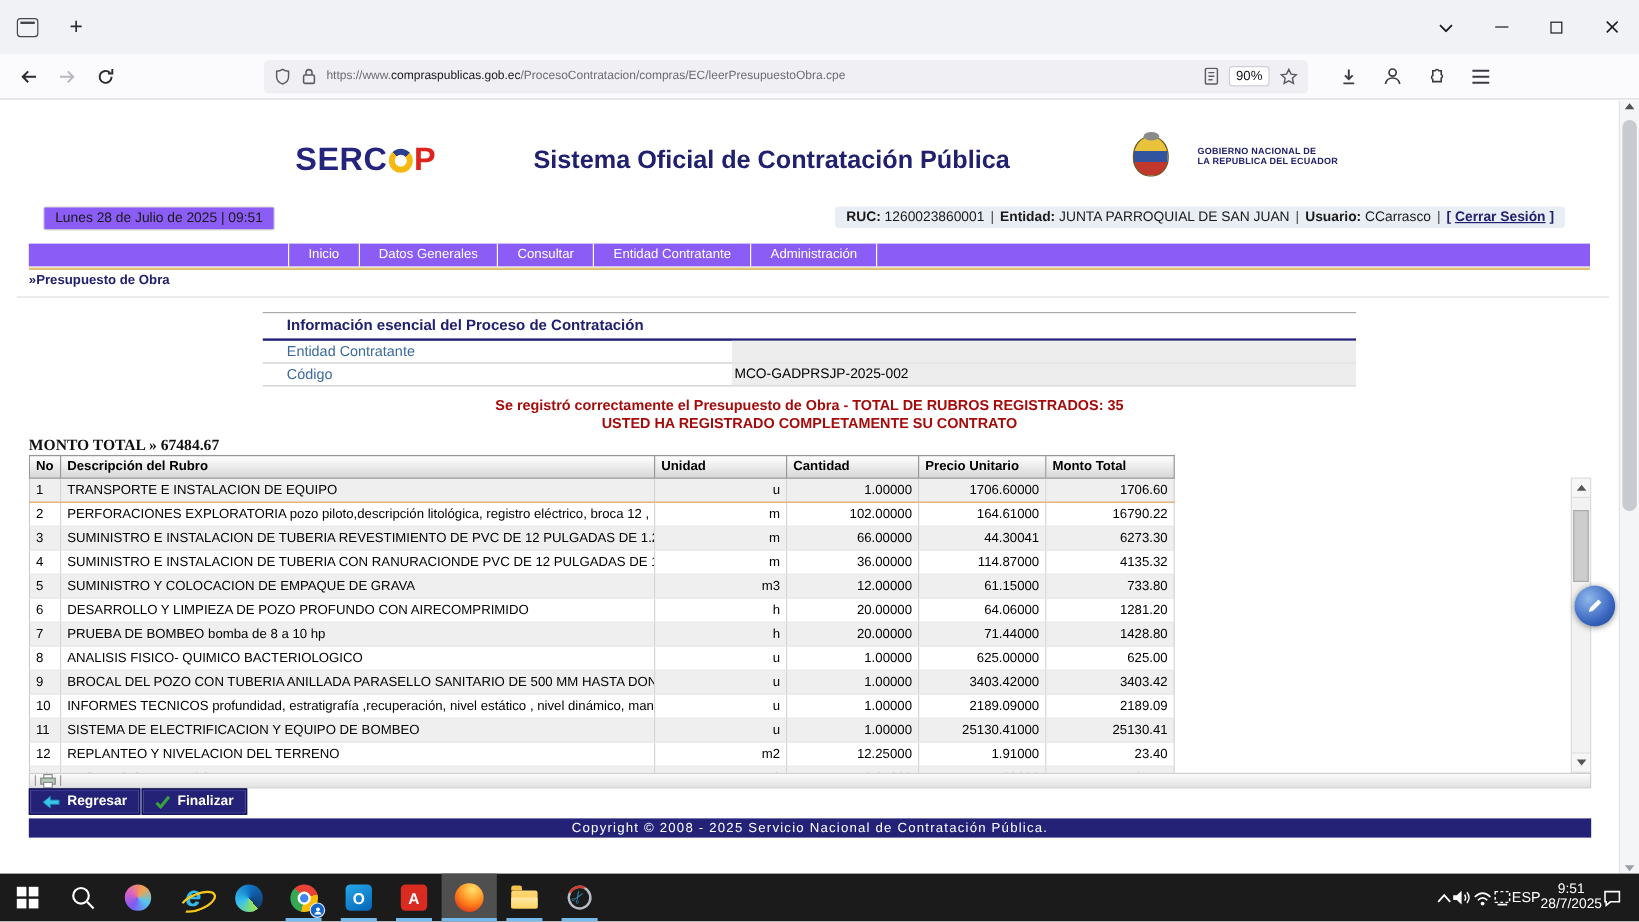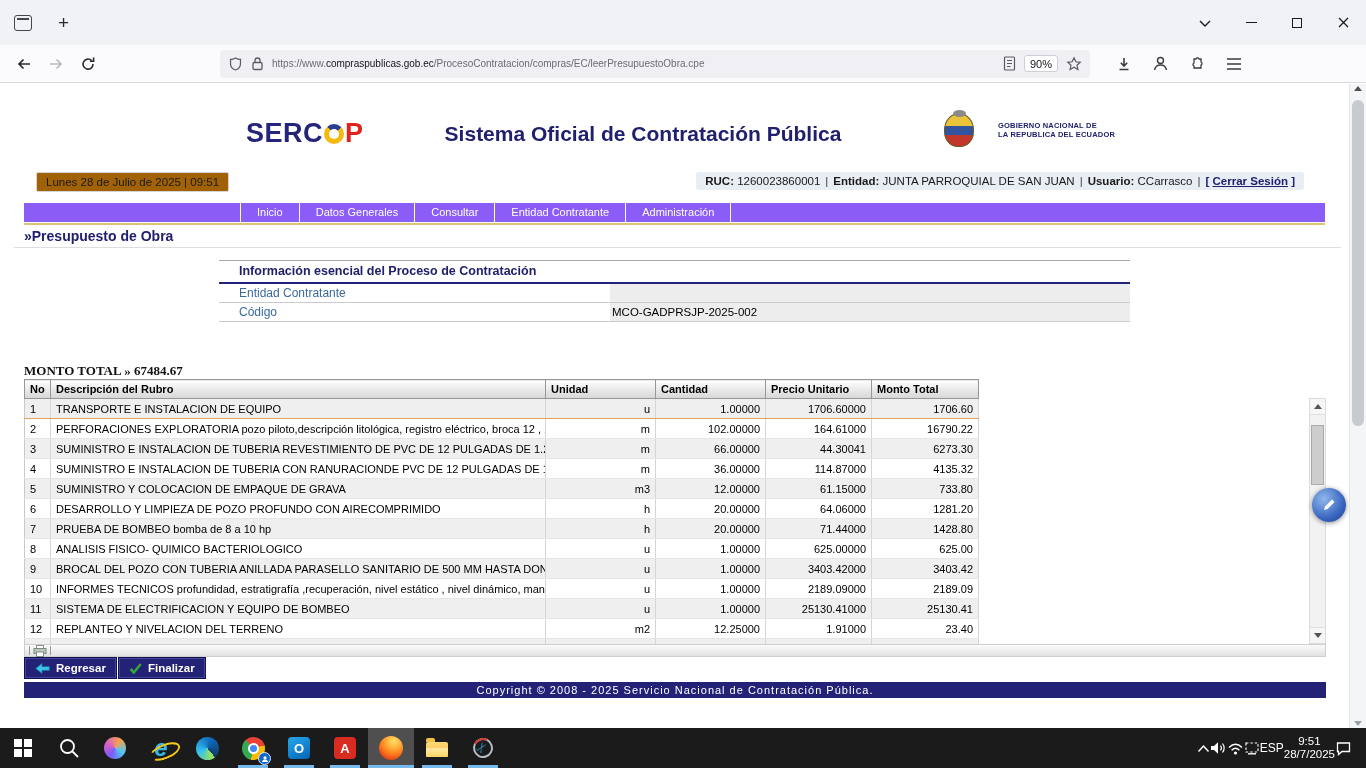--- a/index.html
+++ b/index.html
@@ -32,32 +32,32 @@
   .content { position:absolute; left:0; top:84px; width:1366px; height:644px; background:#fff; }
   .sercop-logo { position:absolute; left:246px; top:34px; font-size:27px; font-weight:bold; letter-spacing:.5px; color:#24247c; display:flex; align-items:center; }
   .sercop-o { width:20px; height:20px; border-radius:50%; background:conic-gradient(from 120deg, #f5b90f 0 55%, #2a3f8f 55% 80%, #f5b90f 80% 100%); position:relative; margin:0 1px; }
   .sercop-o::after { content:""; position:absolute; inset:5px; background:#fff; border-radius:50%; }
   .sercop-p { color:#e0231c; }
   .main-title { position:absolute; left:348px; top:38px; width:590px; text-align:center; font-size:21px; font-weight:bold; color:#20206e; }
   .gov-logo { position:absolute; left:944px; top:29px; display:flex; align-items:center; gap:24px; }
   .gov-emblem { width:30px; height:34px; border-radius:50% 50% 45% 45%; background:linear-gradient(180deg,#e9c43a 0 38%, #32549f 38% 66%, #c2372b 66% 100%); border:1px solid #6b5a22; position:relative; }
   .gov-emblem::before { content:""; position:absolute; left:8px; top:-4px; width:13px; height:7px; background:#8a8a8a; border-radius:50%; }
   .gov-text { font-size:7.5px; font-weight:bold; color:#20206e; line-height:9px; letter-spacing:.2px; }
-  .date-chip { position:absolute; left:36px; top:88px; background:#a16207; border:1px solid #d6d6d6; border-radius:2px; padding:3px 9px; font-size:11.5px; color:#1a1a1a; }
+  .date-chip { position:absolute; left:36px; top:88px; background:#8b5cf6; border:1px solid #d6d6d6; border-radius:2px; padding:3px 9px; font-size:11.5px; color:#1a1a1a; }
   .user-bar { position:absolute; right:62px; top:88px; background:#e9edf4; border-radius:3px; padding:3px 9px; font-size:11.5px; color:#1a1a1a; white-space:nowrap; }
   .user-bar b { font-weight:bold; }
   .user-bar .sep { padding:0 5px; color:#444; }
   .logout { color:#20206e; font-weight:bold; }
   .logout u { text-decoration:underline; }
   .mainnav { position:absolute; left:24px; top:119px; width:1301px; height:19px; background:#8b5cf6; display:flex; }
   .mainnav::after { content:""; position:absolute; left:0; right:0; bottom:-3px; height:2px; background:#dfc175; }
   .nav-items { display:flex; margin-left:216px; height:100%; }
   .nav-item { color:#fff; font-size:11px; padding:3px 16px 0; border-right:1px solid #fff; }
   .nav-item:first-child { border-left:1px solid #fff; }
-  .page-title { position:absolute; left:24px; top:144px; font-size:14px; font-weight:bold; color:#20206e; }
+  .page-title { position:absolute; left:24px; top:144px; font-size:11px; font-weight:bold; color:#20206e; }
   .title-rule { position:absolute; left:14px; top:163px; width:1327px; height:1px; background:#dedede; }
   .info-section { position:absolute; left:219px; top:176px; width:911px; }
   .info-header { border-top:1px solid #a9a9a9; border-bottom:2px solid #23227a; padding:3px 20px 4px; font-size:12.5px; font-weight:bold; color:#20206e; }
   .info-row { display:flex; height:19px; border-bottom:1px solid #cbcbcb; align-items:center; }
   .info-label { width:391px; padding-left:20px; font-size:12px; color:#3a6a9e; }
   .info-value { flex:1; align-self:stretch; background:#ededed; display:flex; align-items:center; font-size:11.5px; color:#000; padding-left:2px; }
   .reg-message { position:absolute; left:0; top:247px; width:1349px; text-align:center; color:#a50b0b; font-weight:bold; font-size:12px; line-height:14.5px; }
   .monto { position:absolute; left:24px; top:279px; font-family:"Liberation Serif", serif; font-size:13px; font-weight:600; color:#111; }
 
   .table-clip { position:absolute; left:24px; top:295px; width:956px; height:265px; overflow:hidden; }
@@ -240,20 +240,24 @@
       <div class="info-row">
         <div class="info-label">Entidad Contratante</div>
         <div class="info-value"></div>
       </div>
       <div class="info-row">
         <div class="info-label">Código</div>
         <div class="info-value">MCO-GADPRSJP-2025-002</div>
       </div>
     </div>
 
+    <div class="reg-message">
+      <div>Se registró correctamente el Presupuesto de Obra - TOTAL DE RUBROS REGISTRADOS: 35</div>
+      <div>USTED HA REGISTRADO COMPLETAMENTE SU CONTRATO</div>
+    </div>
 
     <div class="monto">MONTO TOTAL » 67484.67</div>
 
     <div class="table-clip">
       <table class="budget">
         <colgroup>
             <col style="width:26px">
             <col style="width:495px">
             <col style="width:110px">
             <col style="width:110px">

